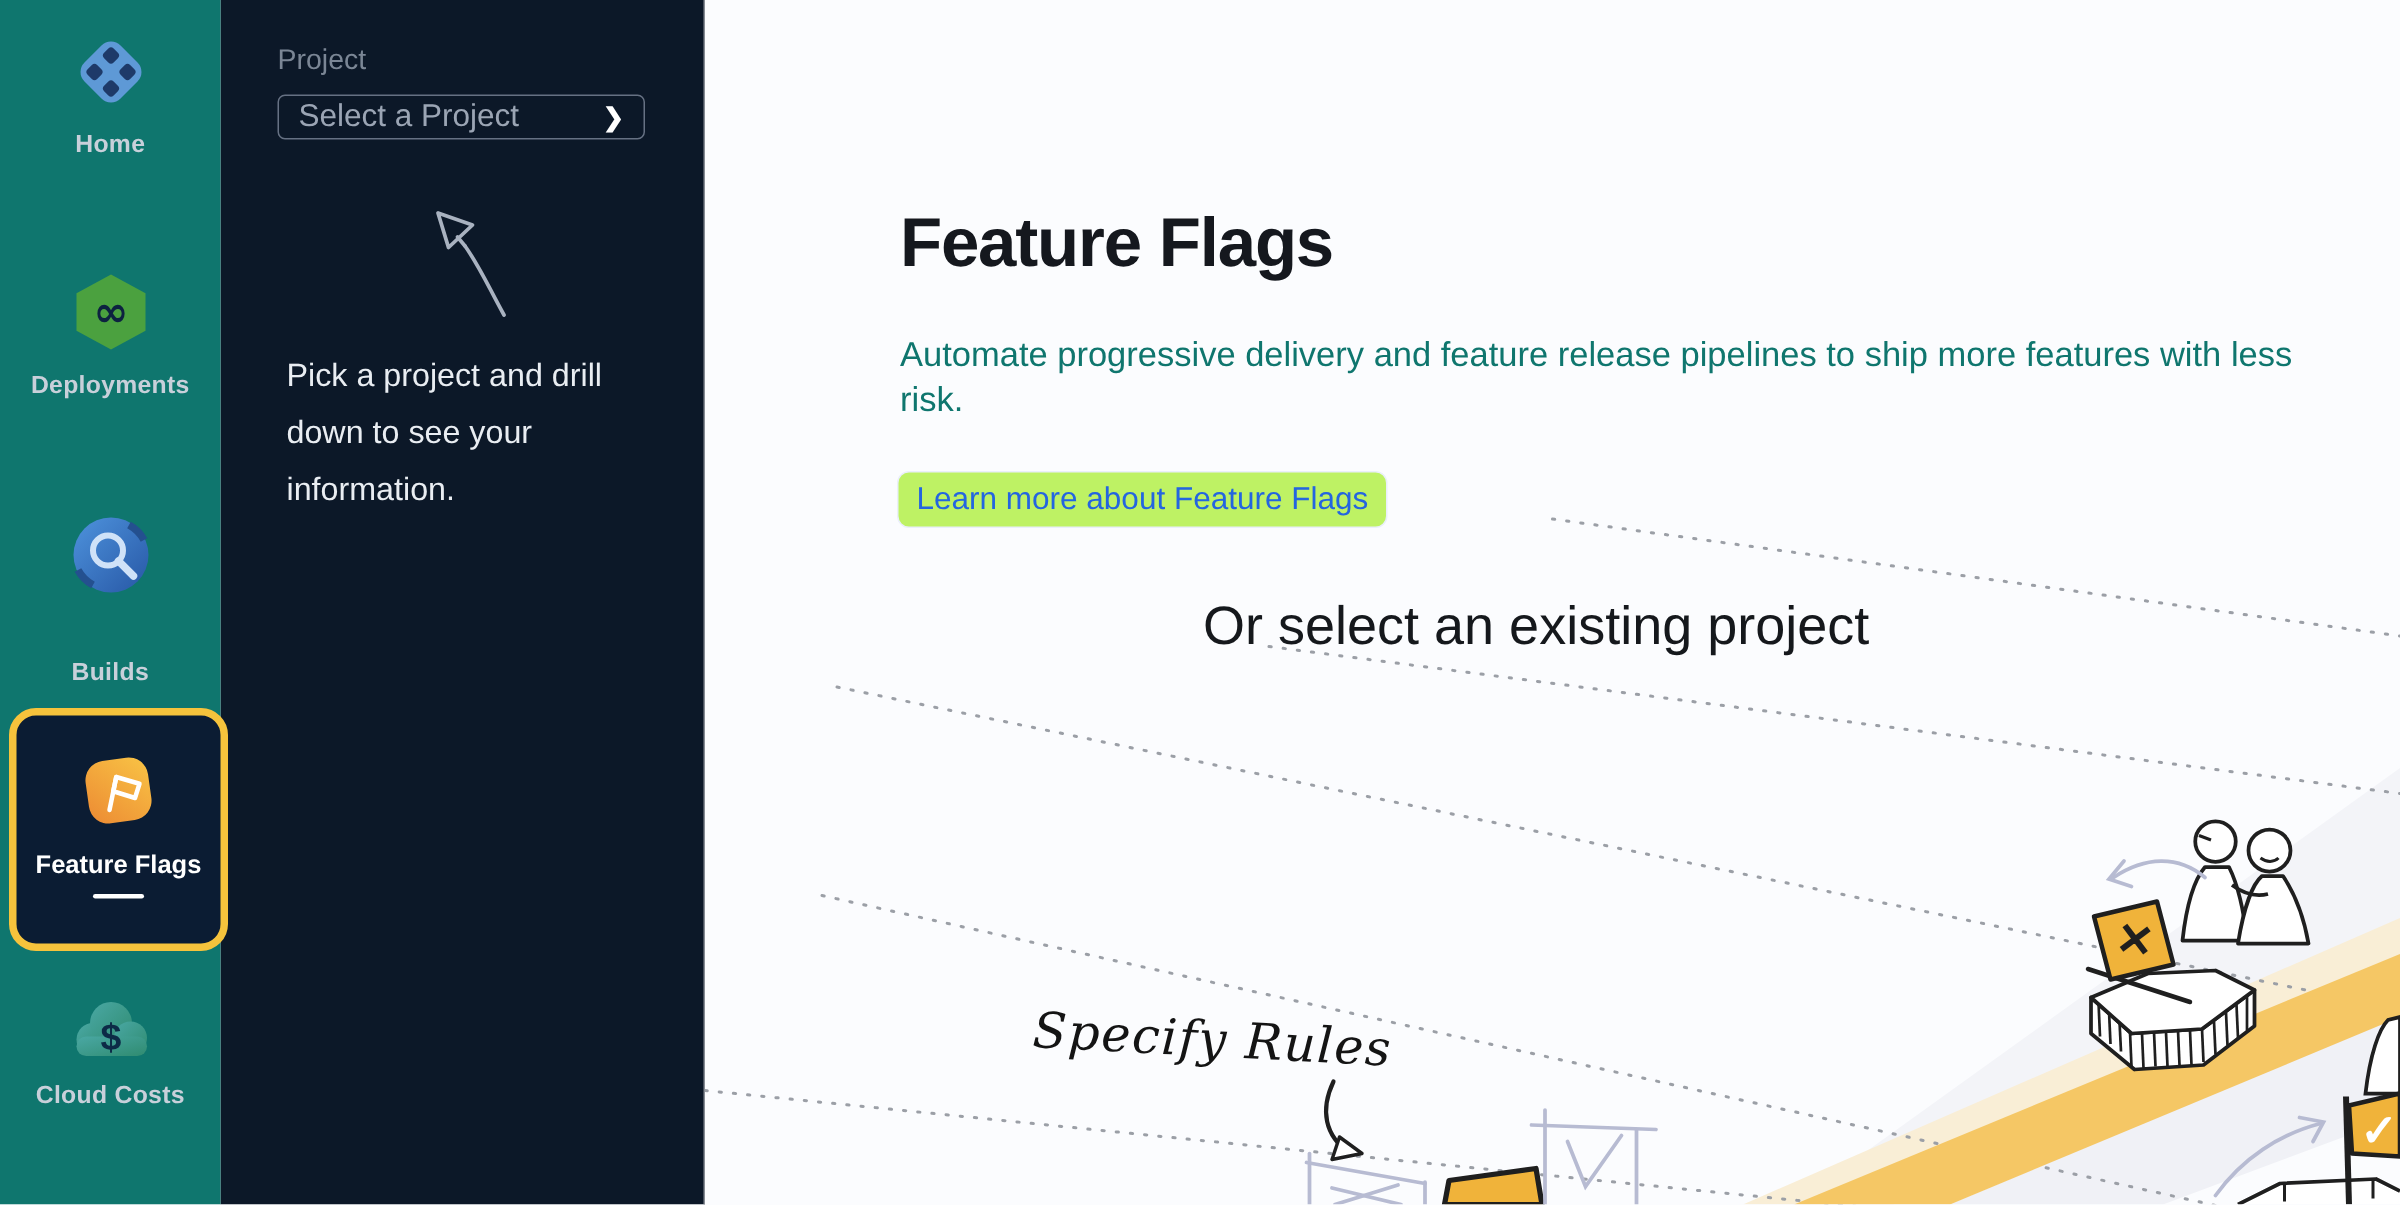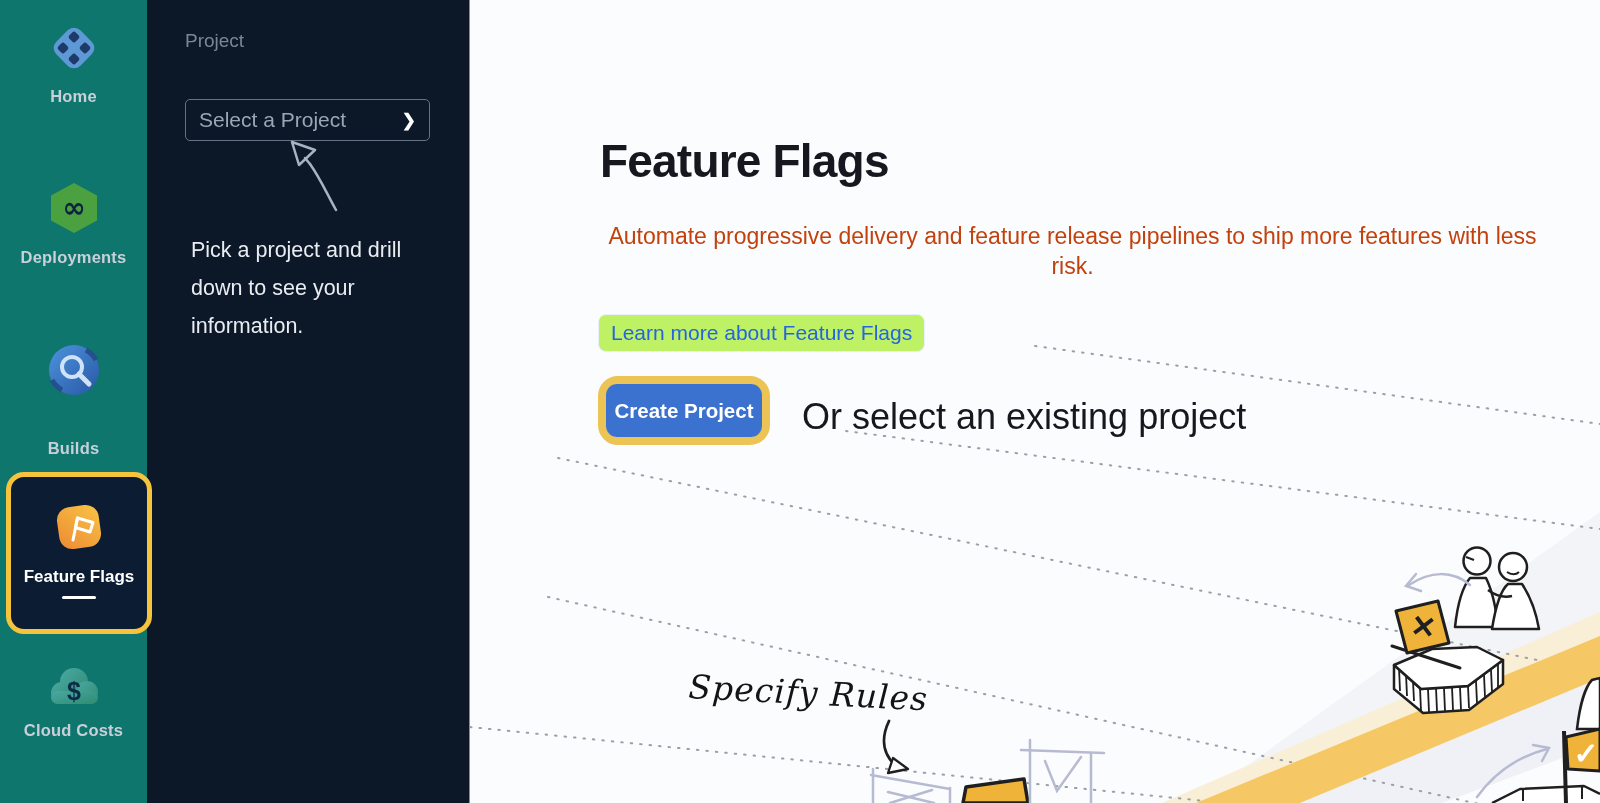--- a/index.html
+++ b/index.html
@@ -16,33 +16,33 @@
   .nav-active-box { position:absolute; left:6px; top:472px; width:146px; height:162px; background:#0b1c33;
     border:5px solid #f6c33c; border-radius:18px; z-index:3; display:flex; flex-direction:column; align-items:center;
     padding-top:22px; cursor:pointer; }
   .nav-active-box .label { margin-top:12px; font-size:17px; font-weight:700; color:#ffffff; }
   .nav-underline { margin-top:9px; width:34px; height:3px; background:#ffffff; border-radius:2px; }
 
   
   .project-panel { position:absolute; left:147px; top:0; width:323px; height:803px; background:#0c1828;
     border-right:1.5px solid #878c94; z-index:1; }
   .project-label { position:absolute; left:38px; top:30px; font-size:19px; color:#7b8695; }
-  .project-select { position:absolute; left:38px; top:63px; width:245px; height:42px; border:1px solid #667183;
-    border-radius:5px; display:flex; align-items:center; padding:0 13px; cursor:pointer;margin-top:36px; }
+  .project-select { position:absolute; left:38px; top:63px; width:245px; height:30px; border:1px solid #667183;
+    border-radius:5px; display:flex; align-items:center; padding:0 13px; cursor:pointer; }
   .project-select .value { flex:1; font-size:21px; color:#9ba5b4; }
   .project-select .chev { color:#ffffff; font-size:17px; font-weight:700; }
   .panel-hint { position:absolute; left:44px; top:231px; width:224px; font-size:21.5px; line-height:38px;
     font-weight:500; color:#e9edf2; }
   .panel-arrow { position:absolute; left:125px; top:116px; }
 
   
   .main { position:absolute; left:470px; top:0; width:1130px; height:803px; background:#fbfcfe; }
   .illustration { position:absolute; left:0; top:0; }
   .page-title { position:absolute; left:130px; top:134px; font-size:46px; font-weight:700; letter-spacing:-.8px; color:#15181e; z-index:4; }
-  .page-desc { position:absolute; left:130px; top:221px; width:945px; font-size:23px; line-height:30px; color:#c2410c; z-index:4;text-align:center; }
+  .page-desc { position:absolute; left:130px; top:221px; width:945px; font-size:23px; line-height:30px; color:#0f766e; z-index:4; }
   .learn-link { position:absolute; left:128px; top:314px; background:#bef264; border:1px solid #eaeffa; border-radius:8px;
     padding:6px 12px; font-size:21px; color:#2465e0; text-decoration:none; z-index:4; cursor:pointer; }
   .cta-ring { position:absolute; left:128px; top:376px; border:8px solid #ecc455; border-radius:20px; z-index:4; }
   .cta-button { display:block; background:#3b72cf; border:none; border-radius:11px; width:156px; height:53px;
     font-family:"Liberation Sans", sans-serif; font-size:20.5px; font-weight:700; color:#ffffff; cursor:pointer; }
   .or-text { position:absolute; left:332px; top:396px; font-size:36px; color:#15181c; z-index:4; }
 
   .sketch-caption { font-family:"DejaVu Serif", serif; font-style:italic; letter-spacing:1px; }
 </style>
 </head>
@@ -241,19 +241,16 @@
         <polyline points="1045,761 1057,791 1081,757"></polyline>
       </g>
     </svg>
 
     <h1 class="page-title">Feature Flags</h1>
 
     <p class="page-desc">Automate progressive delivery and feature release pipelines to ship more features with less risk.</p>
 
     <a class="learn-link" href="#">Learn more about Feature Flags</a>
 
-    <div class="cta-ring">
-      <button class="cta-button">Create Project</button>
-    </div>
 
     <div class="or-text">Or select an existing project</div>
   </main>
 </div>
 
 </body></html>

